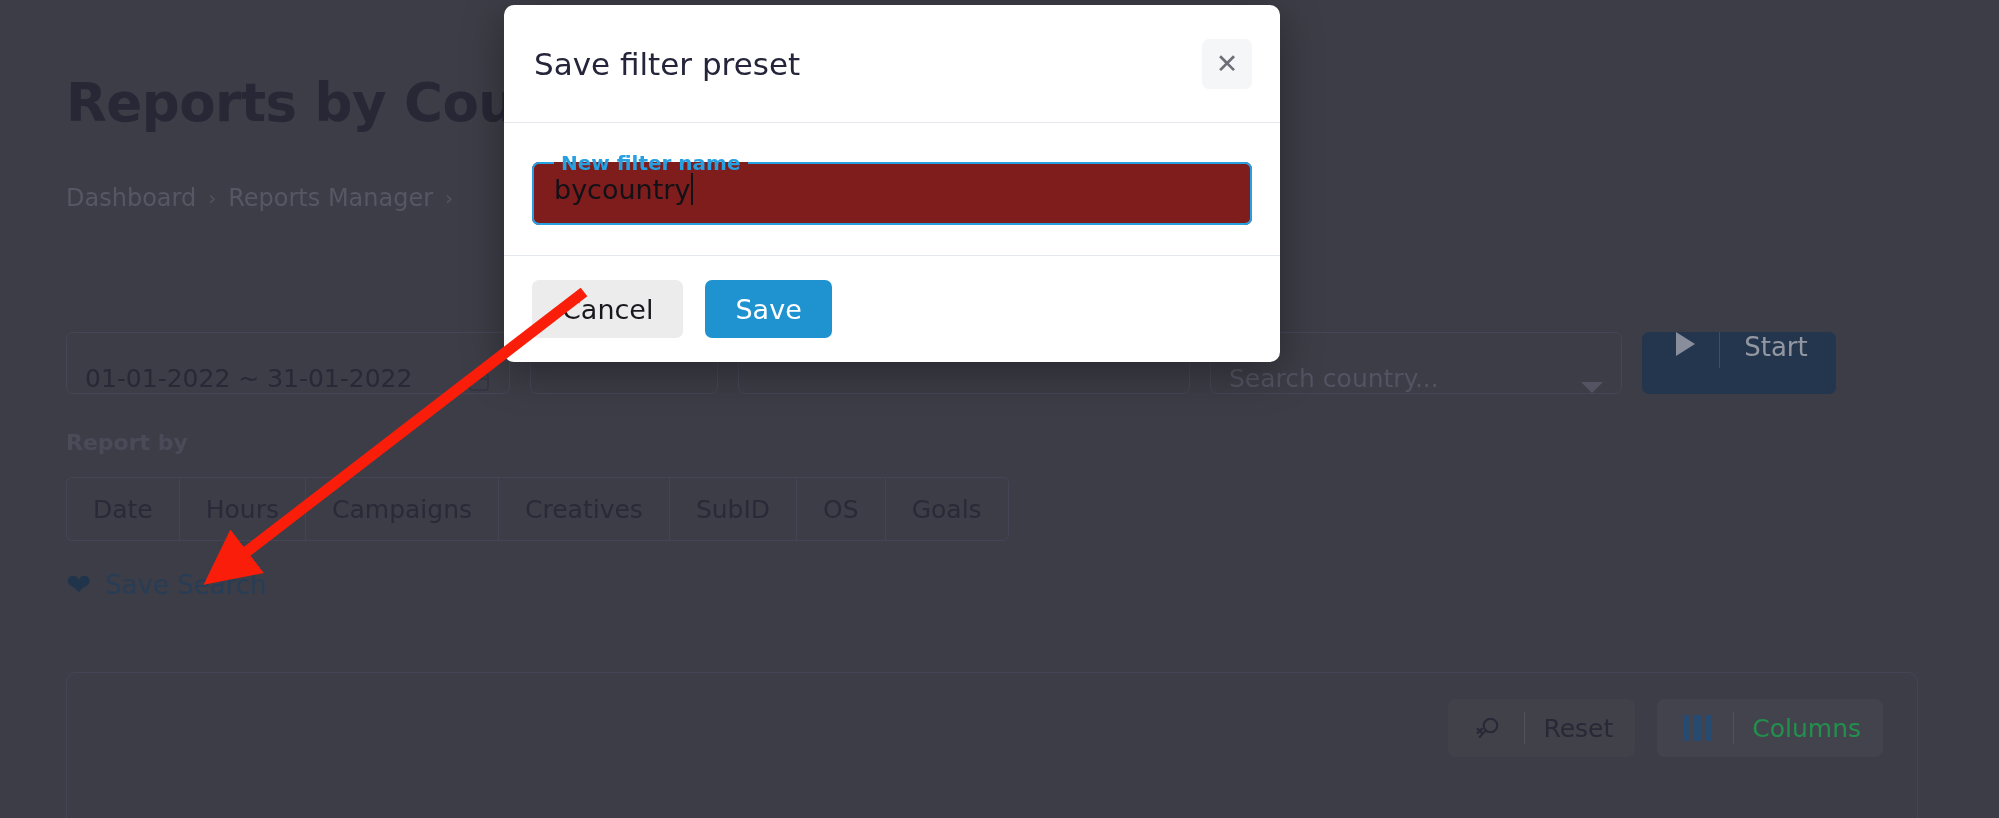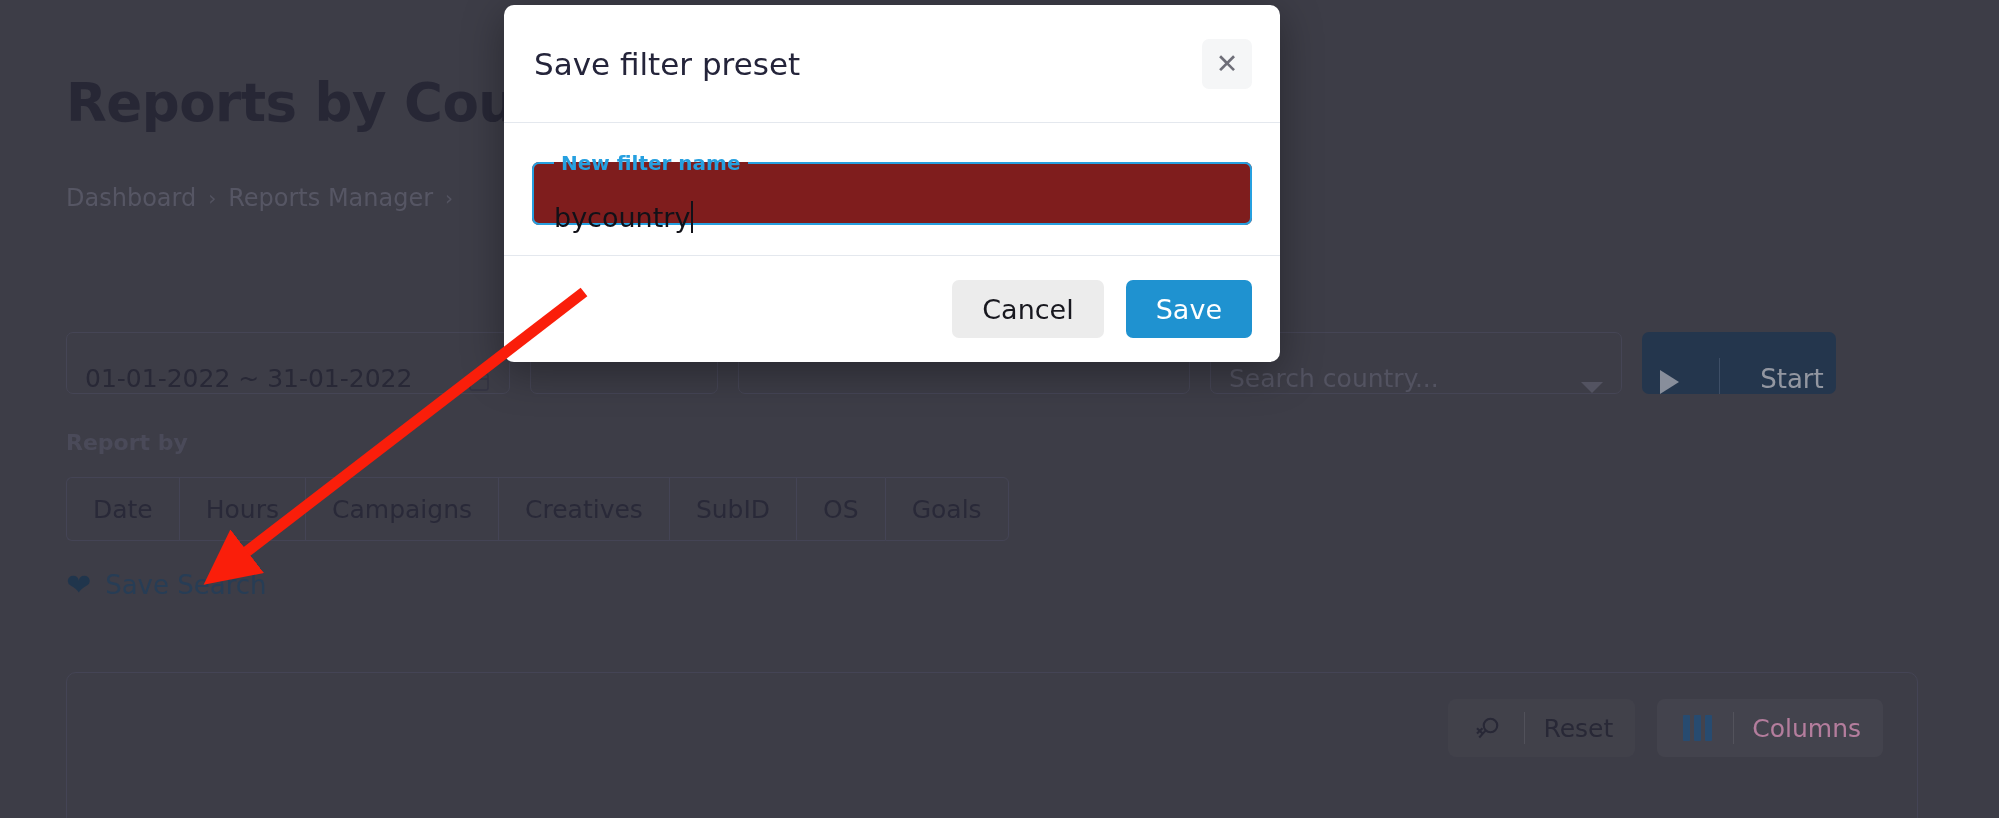--- a/index.html
+++ b/index.html
@@ -101,23 +101,23 @@
     border-right: 11px solid transparent;
     border-top: 11px solid #6a6a7c;
   }
 
   .start-btn {
     width: 194px;
     height: 62px;
     background: #25405f;
     border-radius: 7px;
     display: flex;
-    align-items: flex-end;
+    align-items: flex-start;
     justify-content: center;
-    gap: 16px;
+    gap: 0px;
     color: #c9cfdb;
     font-size: 26px;
     box-sizing: border-box;
   }
   .start-btn .play {
     width: 0; height: 0;
     border-top: 12px solid transparent;
     border-bottom: 12px solid transparent;
     border-left: 19px solid #b9c2d2;
     margin-right: 24px;
@@ -212,21 +212,21 @@
     align-items: center;
     background: rgba(255,255,255,0.035);
     padding: 0 22px;
     box-sizing: border-box;
     font-size: 25px;
     gap: 0;
   }
   .tool-btn .tb-icon { display: flex; align-items: center; justify-content: center; width: 36px; }
   .tool-btn .tb-sep { width: 1px; height: 32px; background: rgba(255,255,255,0.14); margin: 0 18px; }
   .tool-btn.reset { color: #2b2b3d; }
-  .tool-btn.columns { color: #f9a8d4; background: rgba(255,255,255,0.055); }
+  .tool-btn.columns { color: #22c55e; background: rgba(255,255,255,0.055); }
   .tool-btn.csv { color: #2f7a50; }
 
   .col-icon { display: flex; gap: 4px; }
   .col-icon i { display: block; width: 7px; height: 26px; background: #2a5f92; border-radius: 1px; }
 
   .dl-icon { position: relative; width: 26px; height: 28px; }
   .dl-icon .stem { position: absolute; left: 9px; top: 0; width: 8px; height: 13px; background: #2f7a50; }
   .dl-icon .head {
     position: absolute; left: 2px; top: 10px;
     width: 0; height: 0;
@@ -304,34 +304,33 @@
   }
   .tf .value {
     position: absolute;
     left: 22px;
     top: 50%;
     transform: translateY(-50%);
     font-size: 27px;
     color: #111118;
     display: flex;
     align-items: center;
-    margin-top: 28px;
   }
   .tf .caret {
     display: inline-block;
     width: 2px;
     height: 32px;
     background: #111118;
     margin-left: 1px;
   }
 
   .modal-footer {
     padding: 24px 28px;
     display: flex;
-    justify-content: flex-end;
+    justify-content: flex-start;
     gap: 22px;
   }
   .btn {
     height: 58px;
     border-radius: 7px;
     display: flex;
     align-items: center;
     justify-content: center;
     padding: 0 30px;
     box-sizing: border-box;

